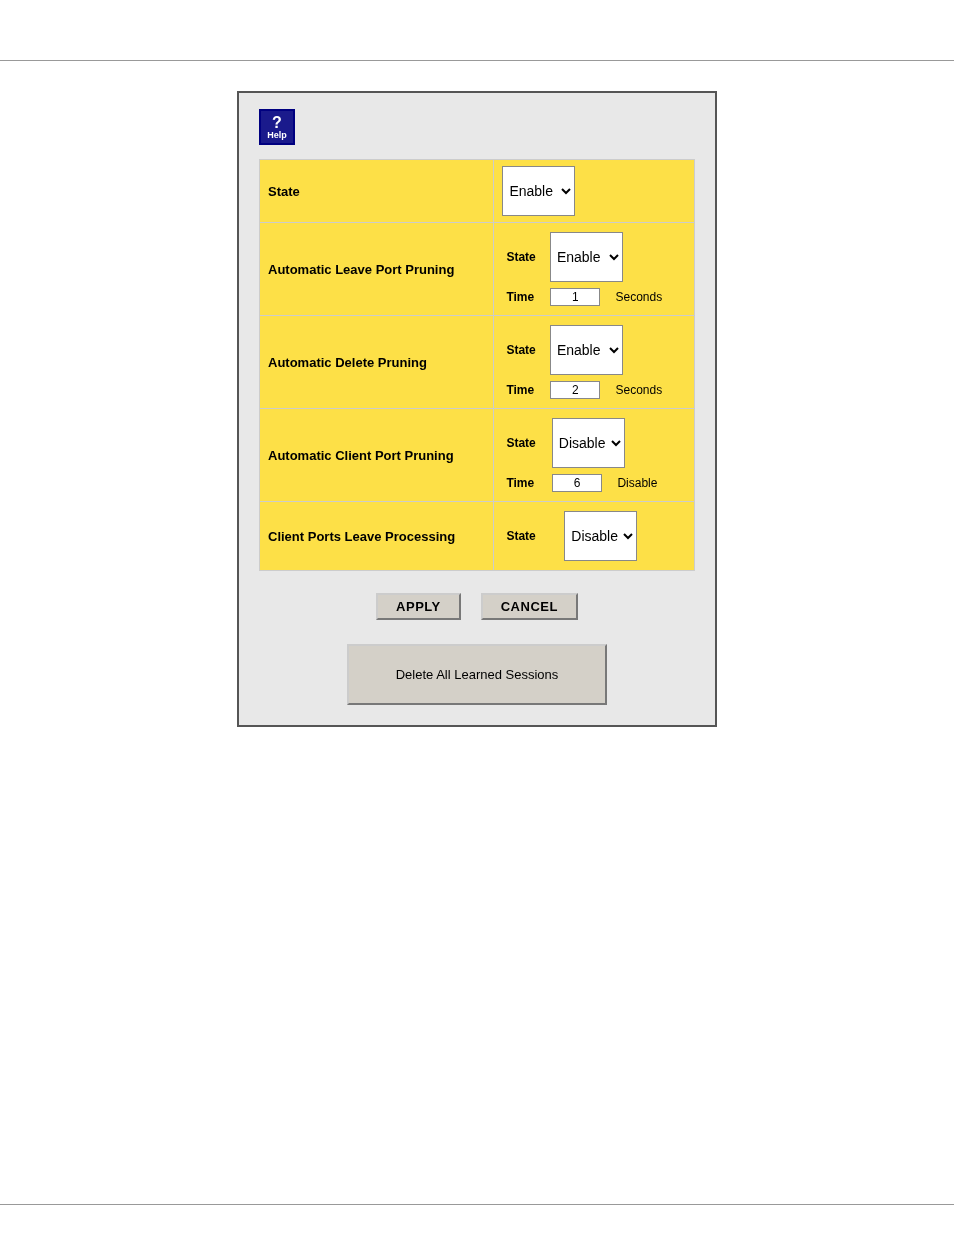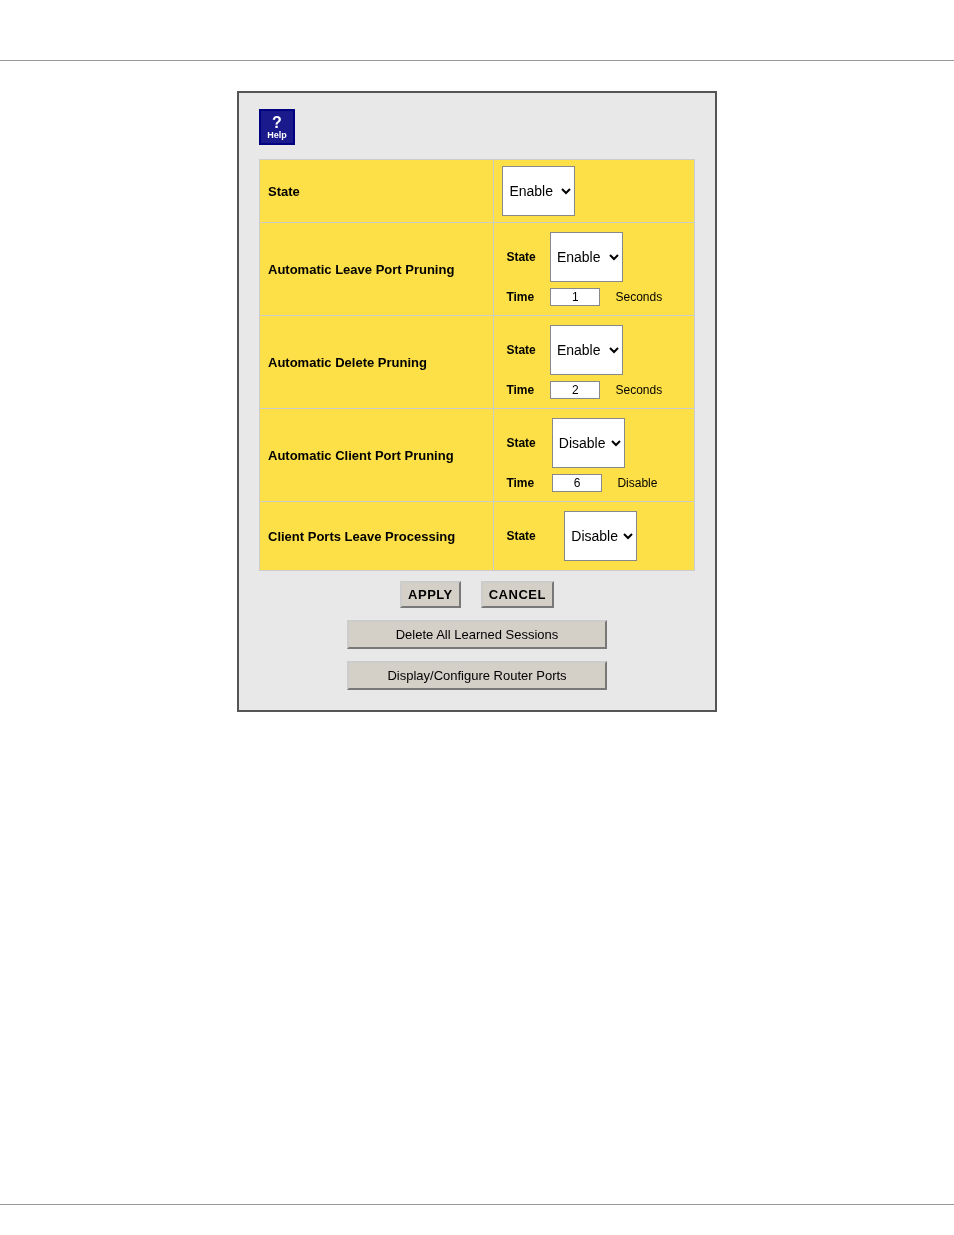--- a/index.html
+++ b/index.html
@@ -134,35 +134,36 @@
     }
 
     .actions {
       display: flex;
       justify-content: center;
       gap: 20px;
       margin-top: 10px;
     }
 
     .btn {
-      padding: 4px 6px;
+      padding: 4px 18px;
       font-size: 13px;
       font-weight: bold;
       border: 2px outset #ccc;
       background: #d4d0c8;
       cursor: pointer;
       font-family: Arial, sans-serif;
       letter-spacing: 0.5px;
+      margin-top: 12px;
     }
 
     .wide-btn {
       display: block;
       width: 260px;
-      margin: 12px auto 0;
-      padding: 5px 10px;
+      margin: 24px auto 0;
+      padding: 21px 10px;
       font-size: 13px;
       font-weight: normal;
       border: 2px outset #ccc;
       background: #d4d0c8;
       cursor: pointer;
       font-family: Arial, sans-serif;
       text-align: center;
     }
   </style>
 </head>
@@ -291,18 +292,17 @@
       </tr>
     </tbody>
       </table>
 
     <div class="actions">
       <button class="btn">APPLY</button>
       <button class="btn">CANCEL</button>
     </div>
 
     <button class="wide-btn">Delete All Learned Sessions</button>
-    <button class="wide-btn">Display/Configure Router Ports</button>
 
   </div>
 </div>
 
 <div class="bottom-rule"></div>
 
 </body></html>

